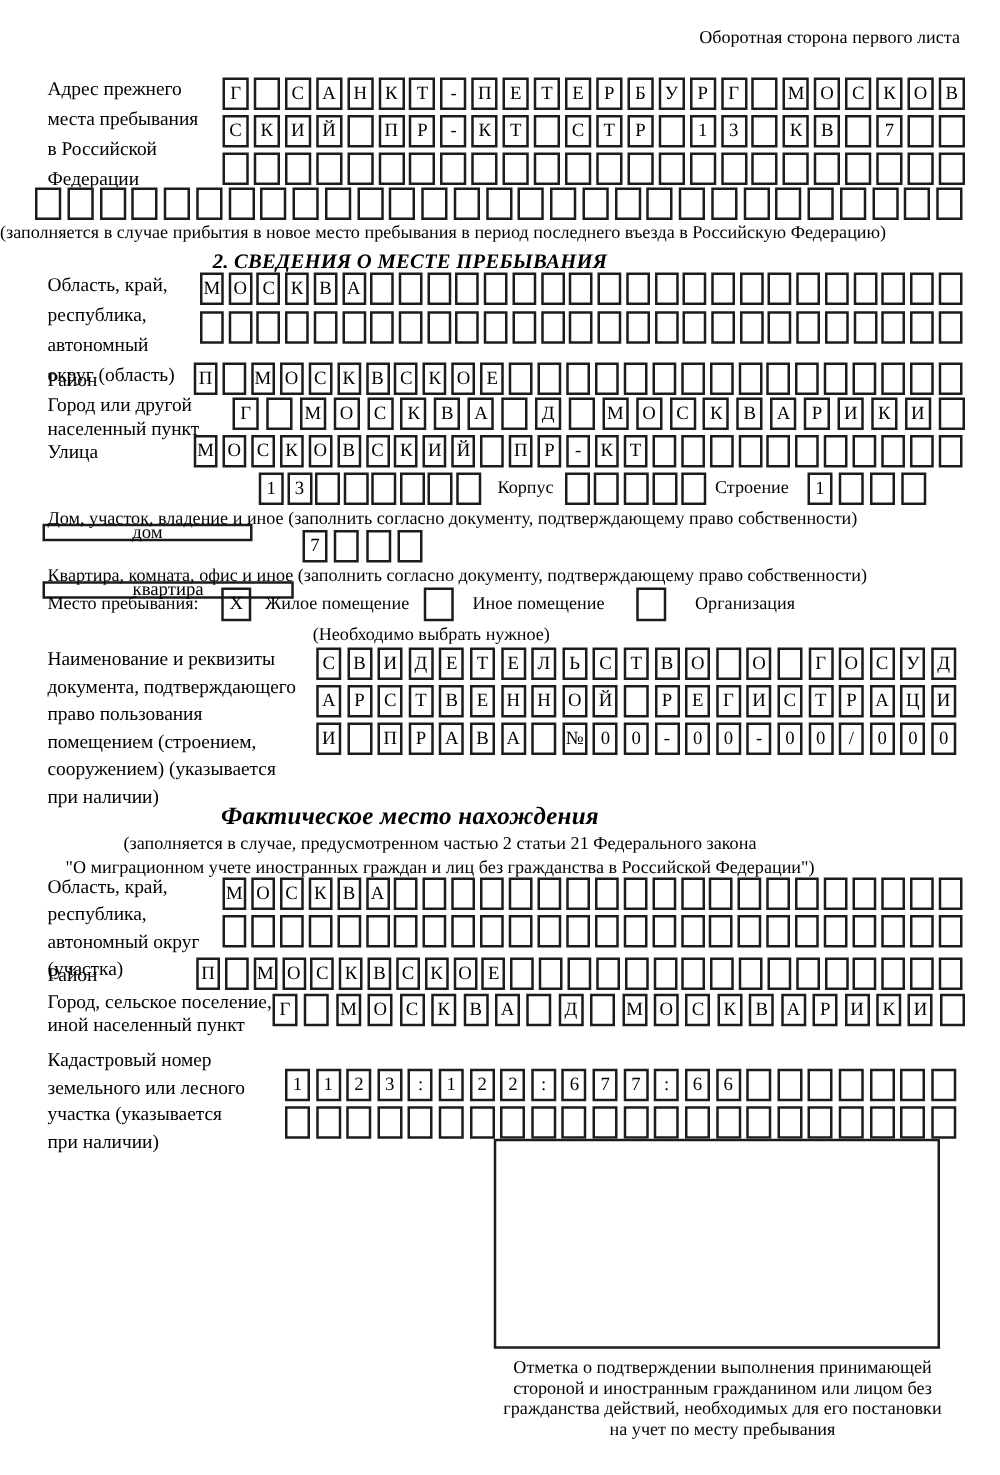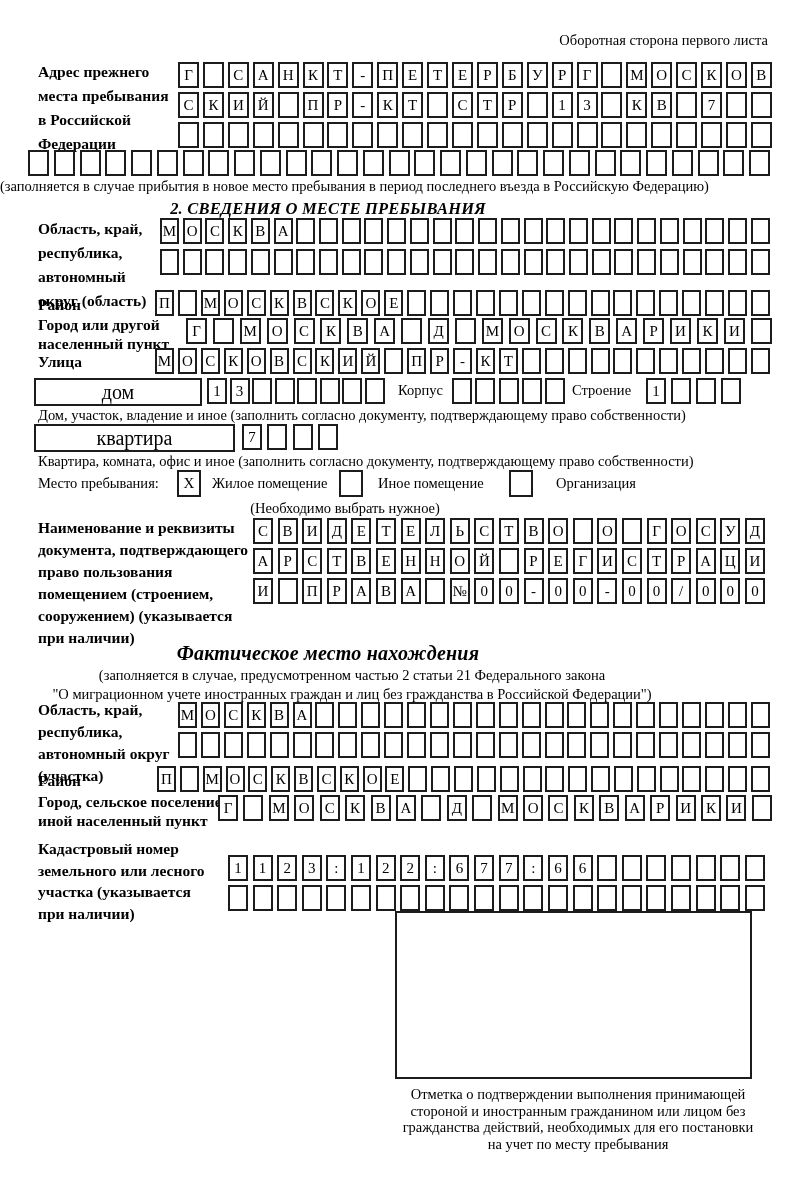--- a/index.html
+++ b/index.html
@@ -3,59 +3,60 @@
 <meta charset="utf-8">
 <style>
   html,body { margin:0; padding:0; background:#fff; }
   .page {
     position:relative; width:800px; height:1180px; margin:0 auto;
     background:#fff; color:#000;
     font-family:"Liberation Serif","DejaVu Serif",serif;
     overflow:hidden;
   }
   .abs { position:absolute; }
-  .lbl { font-size:15.5px; line-height:24px;font-weight:bold; }
+  .lbl { font-size:15.5px; line-height:24px; }
   .lbl .line { white-space:nowrap; }
   .lh22 .line { line-height:22px; }
   .lh19 .line { line-height:19px; }
   .lh21 .line { line-height:21.5px; }
   .caption { font-size:14.5px; white-space:nowrap; }
   .center { text-align:center; }
   .fullw { left:0; width:656px; }
   .sect-title { font-weight:bold; font-size:16.5px; letter-spacing:.2px;font-style:italic; }
   .cellrow { display:flex; justify-content:space-between; height:26px; }
   .cell {
     width:21px; height:26px; box-sizing:border-box;
     border:2px solid #1c1c1c; background:#fff;
     display:flex; align-items:center; justify-content:center;
     font-size:15px; line-height:1;
   }
   .cw19 .cell { width:19px; }
   .cw20 .cell { width:20px; }
   .widebox {
-    box-sizing:border-box; border:2px solid #1c1c1c; height:28px;
+    box-sizing:border-box; border:2px solid #1c1c1c; height:14px;
     display:flex; align-items:center; justify-content:center;
-    font-size:20px;
+    font-size:15px;
+    margin-top:41px;
   }
   .checkbox {
     box-sizing:border-box; border:2px solid #1c1c1c; width:24px; height:27px;
     display:flex; align-items:center; justify-content:center; font-size:15px;
   }
   .bigbox { box-sizing:border-box; border:2px solid #1c1c1c; background:#fff; }
   .note { font-size:14.5px; }
   .botcap { font-size:14.5px; }
   .botcap .line { line-height:16.5px; white-space:nowrap; }
   .capline .line { line-height:19px; white-space:nowrap;padding-left:48px; }
 </style>
 </head>
 <body>
 
 <div class="page">
 
-  <div class="abs caption" style="top:32px; right:32px;">Оборотная сторона первого листа</div>
+  <div class="abs caption" style="top:22px; right:32px;">Оборотная сторона первого листа</div>
 
   <div class="abs lbl" style="left:38px; top:60px;">
       <div class="line">Адрес прежнего</div>
       <div class="line">места пребывания</div>
       <div class="line">в Российской</div>
       <div class="line">Федерации</div>
     </div>
   <div class="abs cellrow" style="left:178px; top:62px; width:594px;">
       <span class="cell">Г</span>
       <span class="cell"></span>

